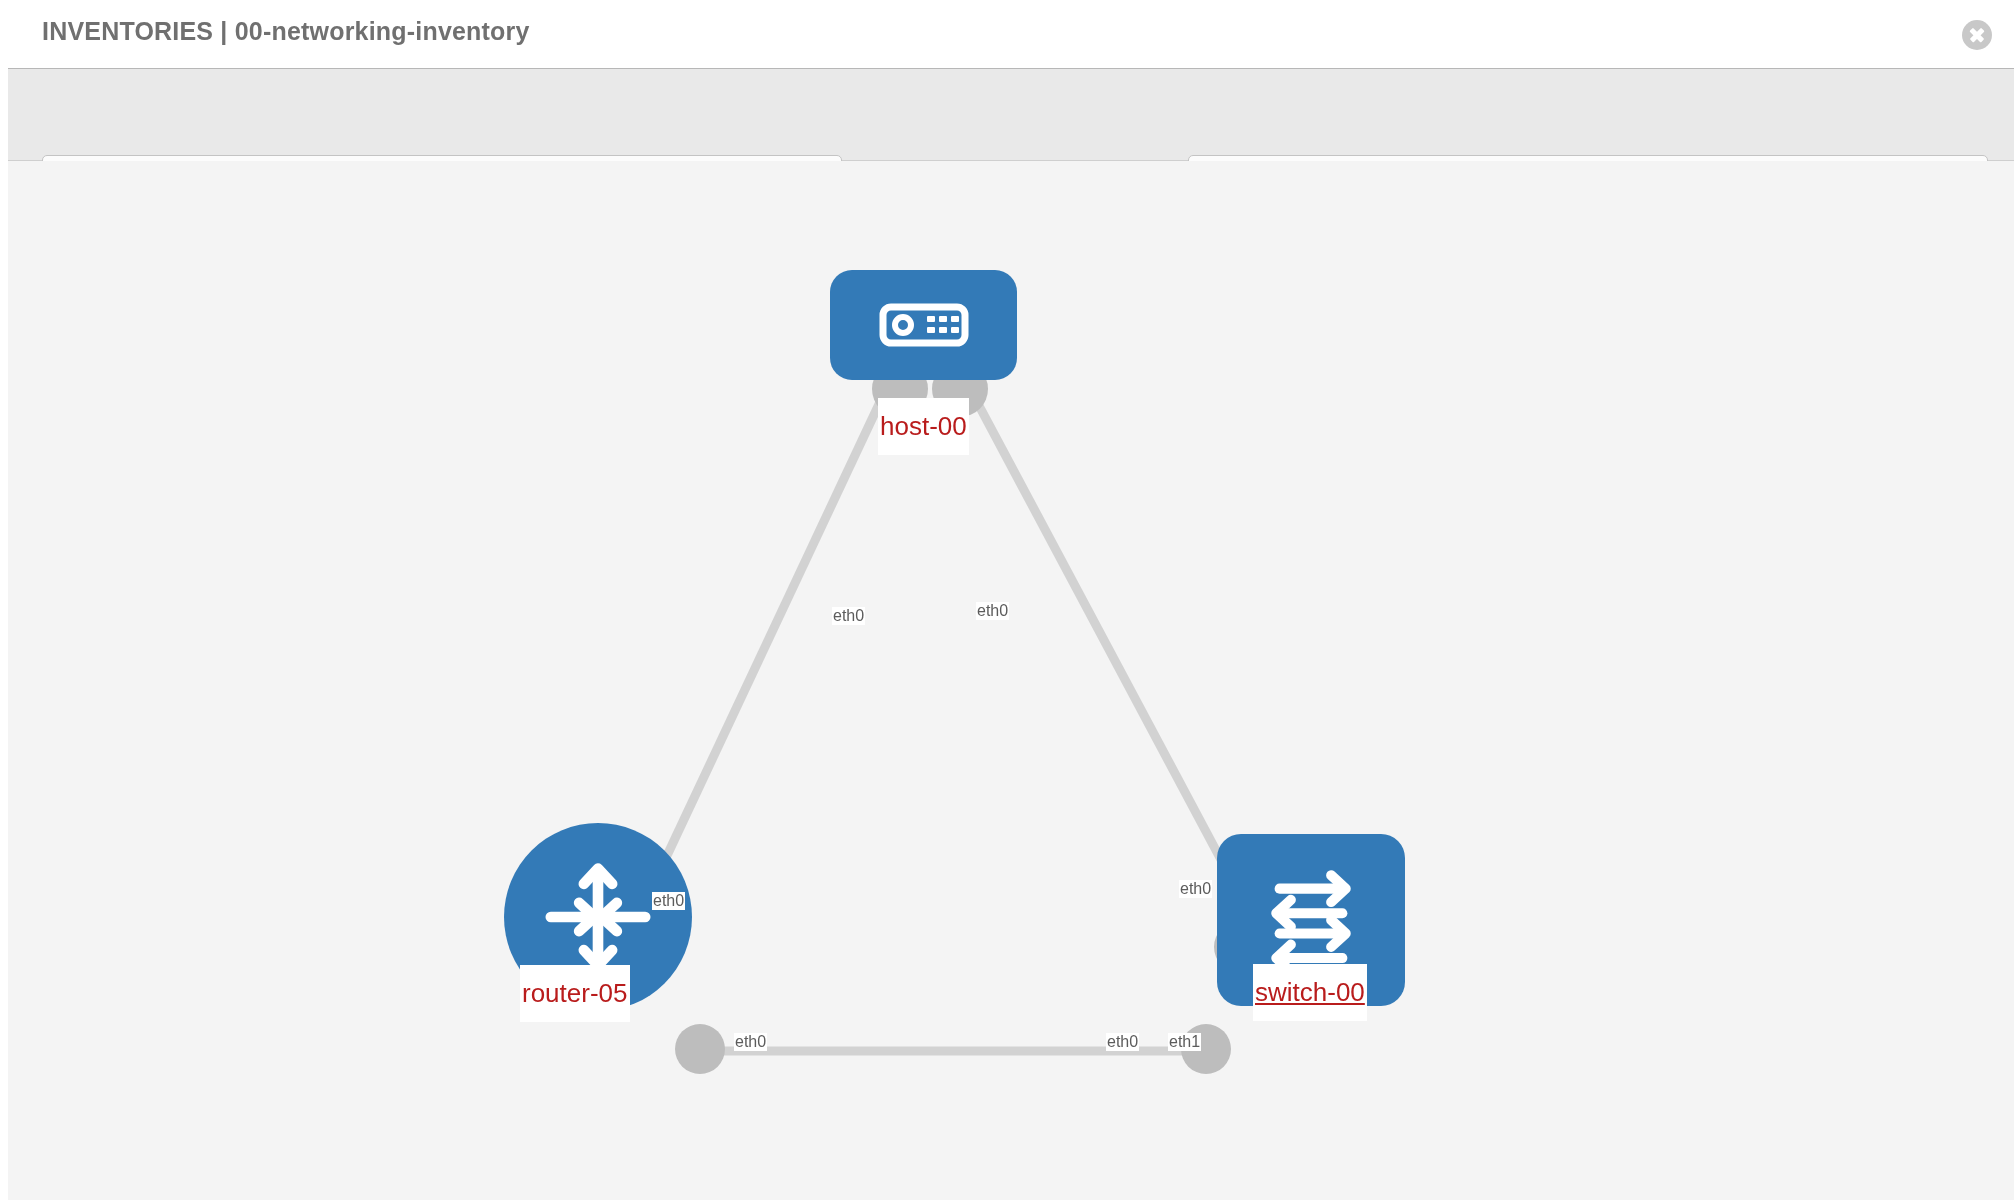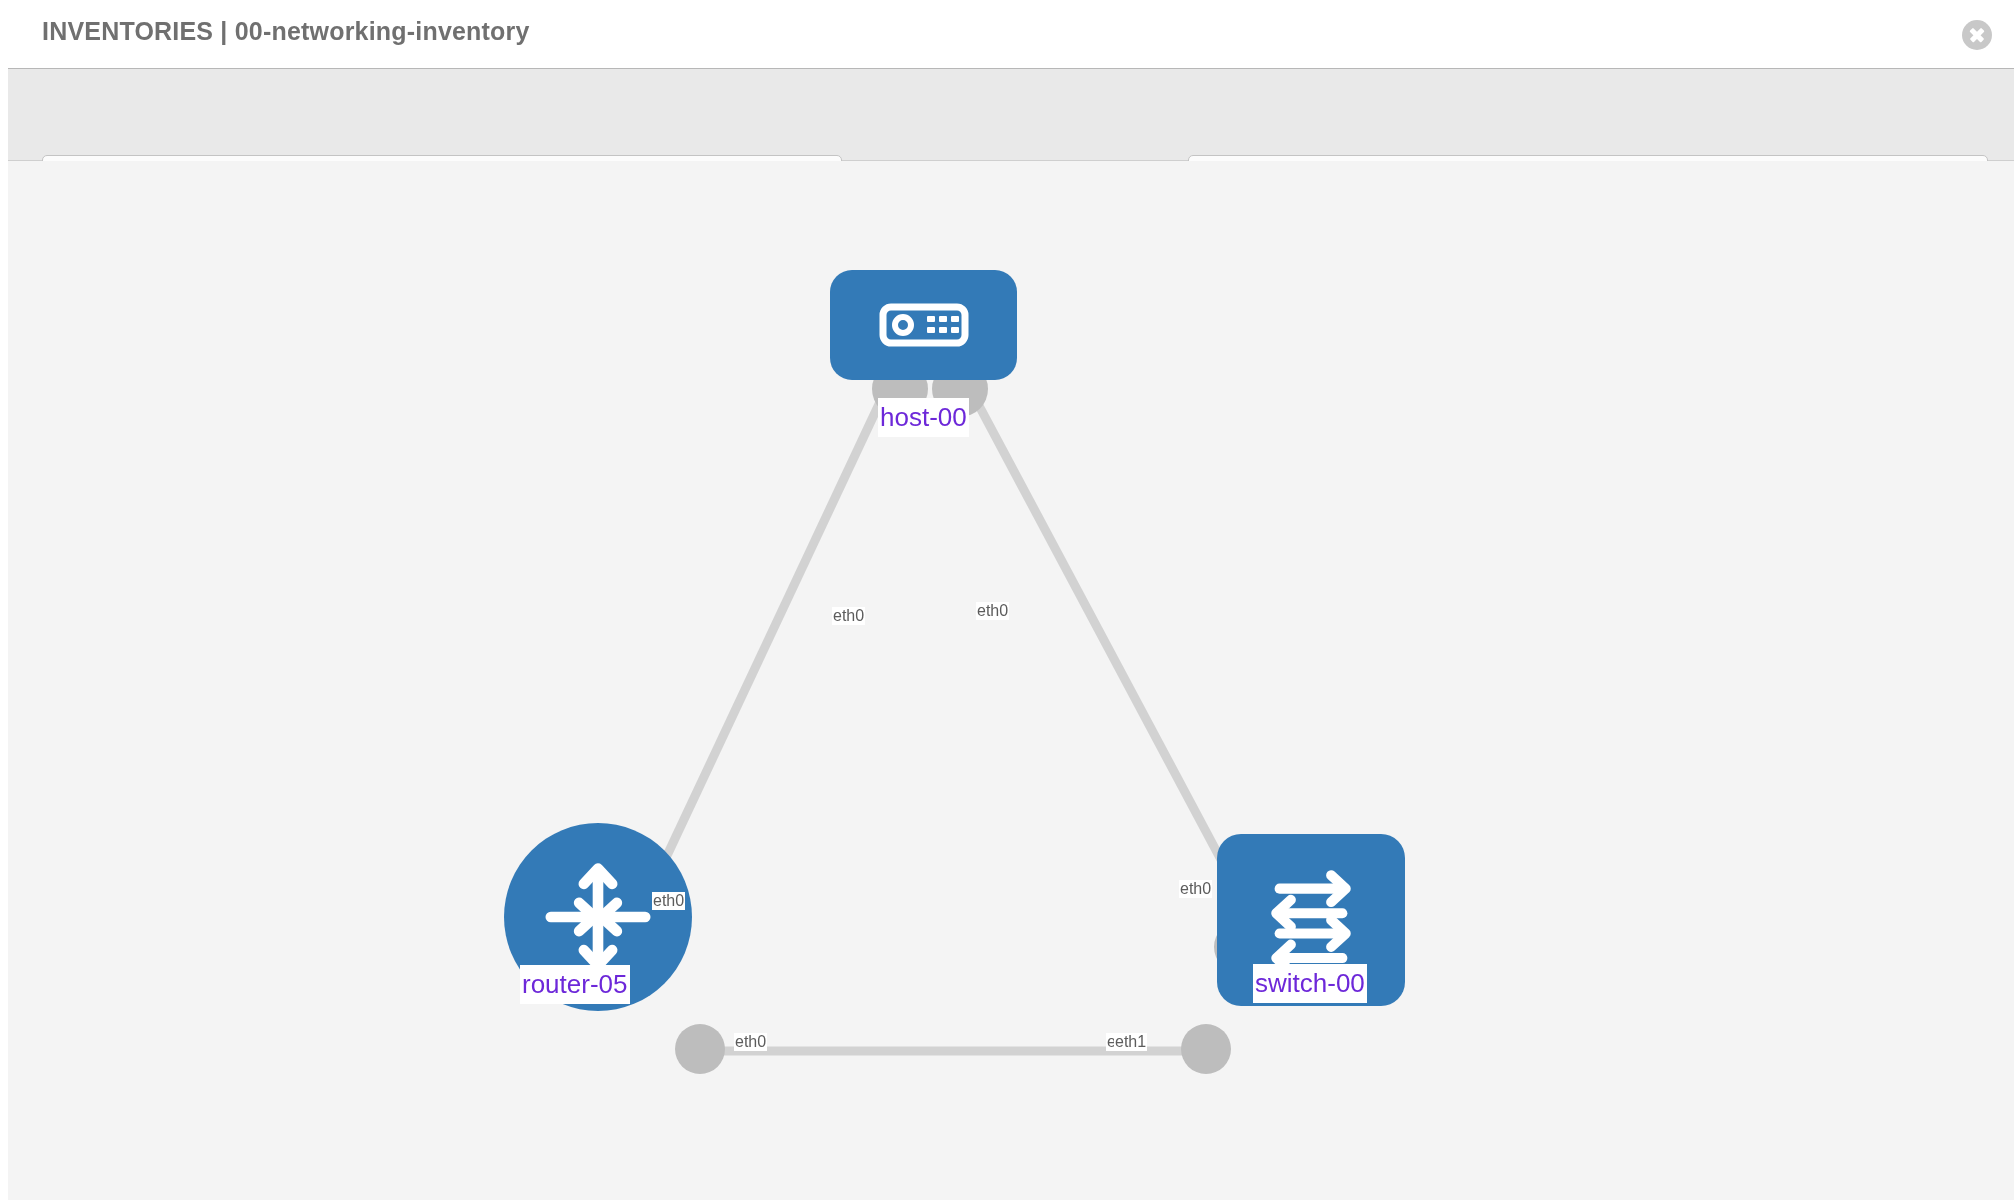--- a/index.html
+++ b/index.html
@@ -93,24 +93,24 @@
 
   .node { position: absolute; }
   .node-shape {
     position: absolute;
     background: #337ab7;
     display: flex; align-items: center; justify-content: center;
     cursor: pointer;
   }
   .node-label {
     position: absolute;
-    font-size: 26px; color: #6d28d9;
-    background: #ffffff;
-    white-space: nowrap;
-    padding: 4px 2px;
+    font-size: 26px; color: #b91c1c;
+    background: #ffffff;
+    white-space: nowrap;
+    padding: 13px 2px;
     text-align: center;
   }
   .port-label {
     position: absolute;
     font-size: 16px; color: #5c5c5c;
     background: #ffffff;
     white-space: nowrap;
     padding: 0 1px;
   }
 
@@ -248,25 +248,25 @@
             <polyline points="32,32 19,44 32,56"></polyline>
 
             <line x1="22" y1="62" x2="80" y2="62"></line>
             <polyline points="68,50 81,62 68,74"></polyline>
 
             <line x1="78" y1="84" x2="20" y2="84"></line>
             <polyline points="32,72 19,84 32,96"></polyline>
           </g>
         </svg>
       </div>
-      <div class="node-label" style="left:36px; top:130px;">switch-00</div>
+      <div class="node-label" style="left:36px; top:130px;text-decoration:underline;">switch-00</div>
     </div>
 
     <div class="port-label" style="left:824px; top:446px;">eth0</div>
     <div class="port-label" style="left:968px; top:441px;">eth0</div>
     <div class="port-label" style="left:644px; top:731px;">eth0</div>
     <div class="port-label" style="left:1171px; top:719px;">eth0</div>
     <div class="port-label" style="left:726px; top:872px;">eth0</div>
     <div class="port-label" style="left:1098px; top:872px;">eth0</div>
-    <div class="port-label" style="left:1106px; top:872px;">eth1</div>
+    <div class="port-label" style="left:1160px; top:872px;">eth1</div>
 
   </div>
 </div>
 
 </body></html>

